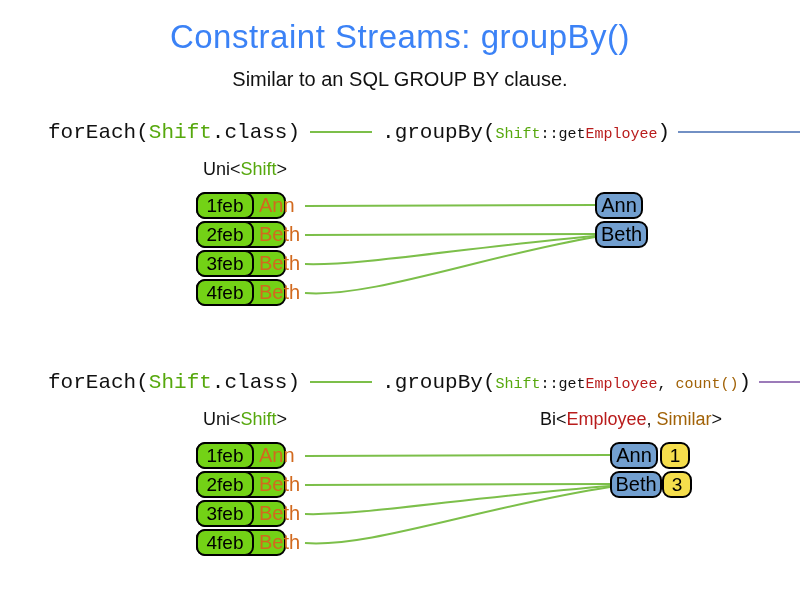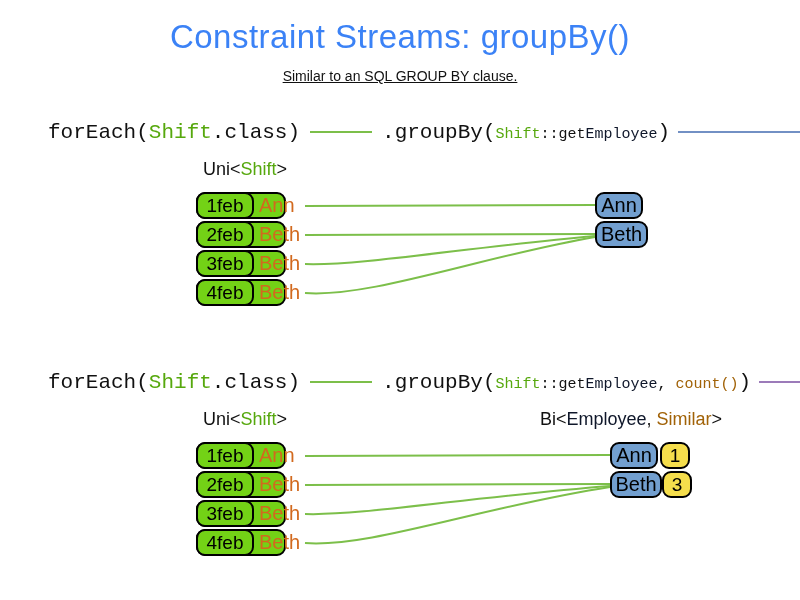--- a/index.html
+++ b/index.html
@@ -2,27 +2,27 @@
 <html><head>
 <meta charset="utf-8">
 <style>
   html,body{margin:0;padding:0;background:#fff;}
   body{width:800px;height:600px;font-family:"Liberation Sans",sans-serif;color:#111;}
   .slide{position:relative;width:800px;height:600px;overflow:hidden;}
 
   .slide-title{position:absolute;top:18px;left:0;width:800px;text-align:center;
     font-size:33px;letter-spacing:.5px;color:#3b82f6;}
   .slide-subtitle{position:absolute;top:68px;left:0;width:800px;text-align:center;
-    font-size:14px;color:#111;text-decoration:underline;}
+    font-size:20px;color:#111;}
 
   .code-line{position:absolute;left:48px;height:30px;display:flex;align-items:center;white-space:pre;font-family:Liberation Mono, monospace;}
   .c21{font-size:21px;}
   .c15{font-size:15px;}
   .green-text{color:#56A80D;}
-  .blue-text{color:#0f172a;}
+  .blue-text{color:#b91c1c;}
   .gold-text{color:#a16207;}
 
   .connector{height:0;border-top:2px solid;}
   .green-conn{border-color:#7CBF4A;width:62px;margin:0 10px;}
   .blue-conn{border-color:#7290C4;width:157px;margin:0 8px;}
   .purple-conn{border-color:#9C7BB9;width:112px;margin:0 8px;}
 
   .type-label{position:absolute;font-size:18px;white-space:pre;text-align:center;}
 
   .shift-row{position:absolute;left:196px;width:90px;height:27px;background:#73D216;

